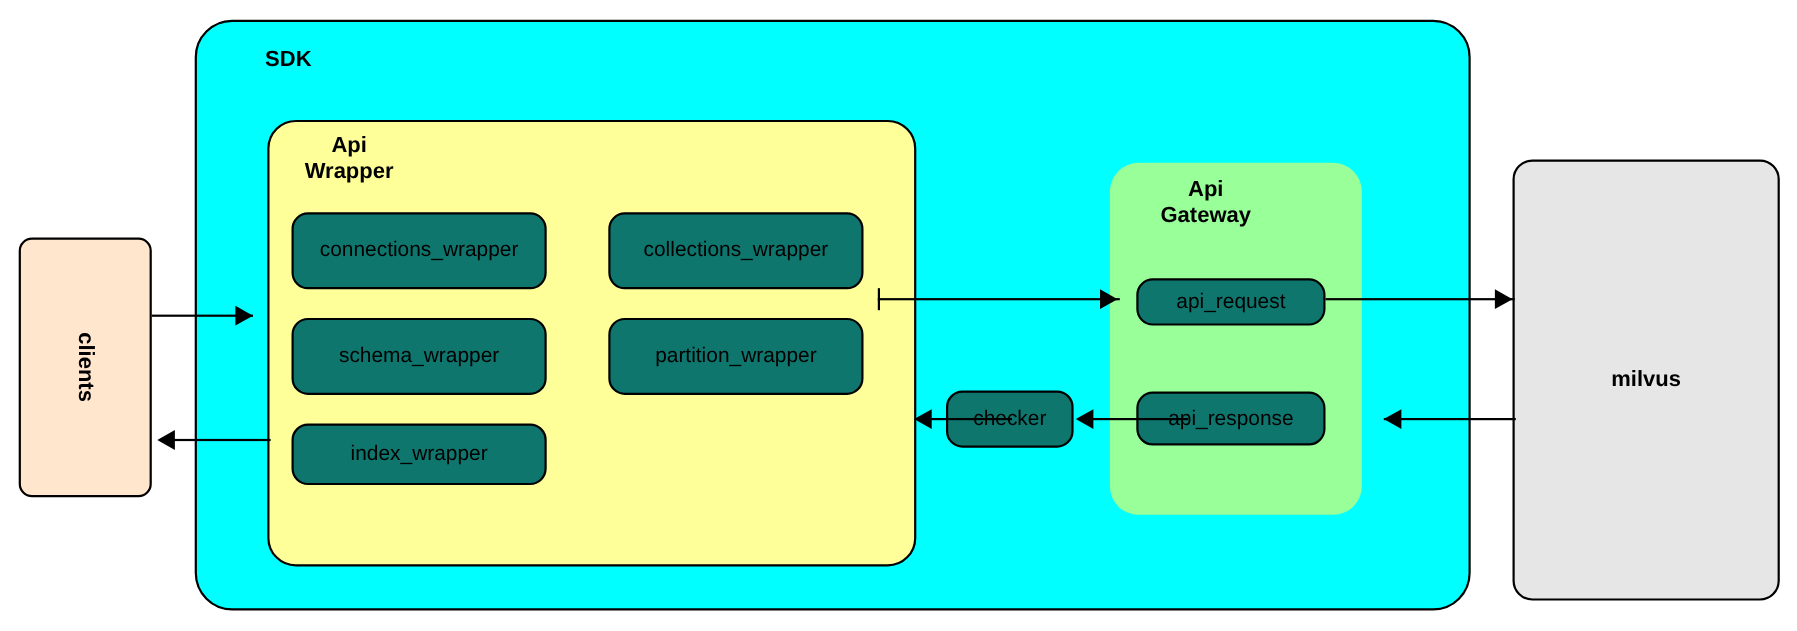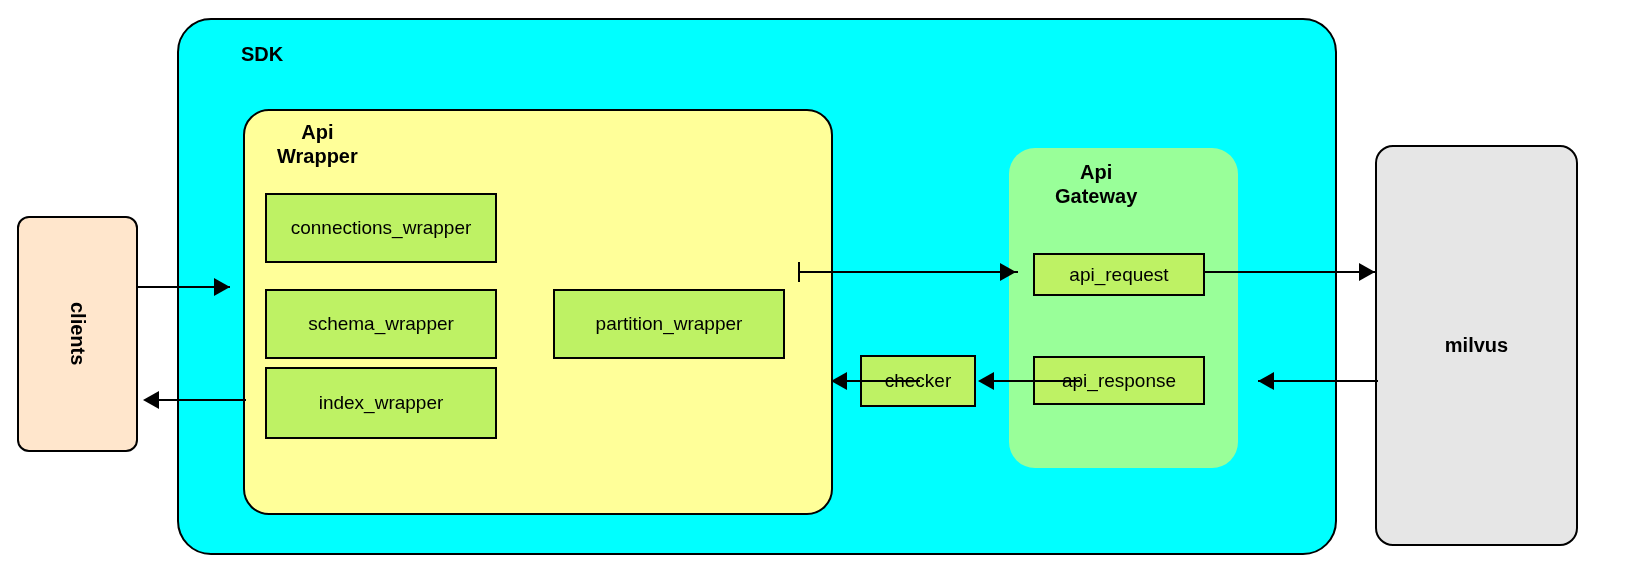--- a/index.html
+++ b/index.html
@@ -77,32 +77,32 @@
     white-space: pre-line;
     text-align: center;
     margin-left: 16px;
   }
   .title-sdk  { left: 46px;  top: 22px;  }
   .title-wrapper { left: 16px; top: 9px; }
   .title-gateway { left: 30px; top: 12px; }
 
   
   .leaf {
-    background: #bef264;
-    border-radius: 0;
+    background: #0f766e;
+    border-radius: 15px;
     font-size: 19px;
     font-weight: normal;
   }
 
   
   .w-col-l { left: 265px; width: 232px; }
   .w-col-r { left: 553px; width: 232px; }
   .w-row-1 { top: 193px;  height: 70px; }
   .w-row-2 { top: 289px;  height: 70px; }
-  .w-row-3 { top: 367px;  height: 72px; }
+  .w-row-3 { top: 385px;  height: 56px; }
 
   
   .g-leaf { left: 1033px; width: 172px; }
   .g-row-1 { top: 253px; height: 43px; align-items: center; }
   .g-row-2 { top: 356px; height: 49px; }
 
   
   .box-checker {
     left: 860px;
     top: 355px;
@@ -121,21 +121,21 @@
     font-weight: bold;
     font-size: 20px;
   }
   .box-clients .vtext {
     writing-mode: vertical-rl;
     text-orientation: mixed;
   }
   .box-milvus {
     left: 1375px;
     top: 145px;
-    width: 203px;
+    width: 243px;
     height: 401px;
     background: #e6e6e6;
     border-radius: 18px;
     font-weight: bold;
     font-size: 20px;
   }
 
   
   .conn {
     position: absolute;
@@ -173,20 +173,23 @@
   </div>
 
   <div class="container-wrapper">
     <div class="container-title title-wrapper">Api
 Wrapper</div>
   </div>
 
   <div class="box leaf w-col-l w-row-1">
     <span>connections_wrapper</span>
   </div>
+  <div class="box leaf w-col-r w-row-1">
+    <span>collections_wrapper</span>
+  </div>
   <div class="box leaf w-col-l w-row-2">
     <span>schema_wrapper</span>
   </div>
   <div class="box leaf w-col-r w-row-2">
     <span>partition_wrapper</span>
   </div>
   <div class="box leaf w-col-l w-row-3">
     <span>index_wrapper</span>
   </div>
 

